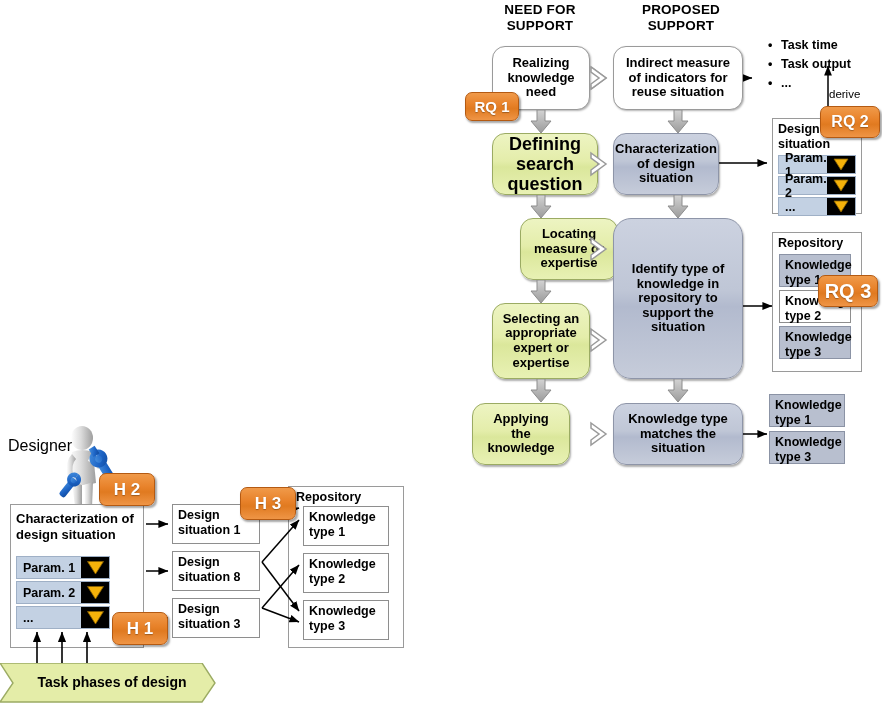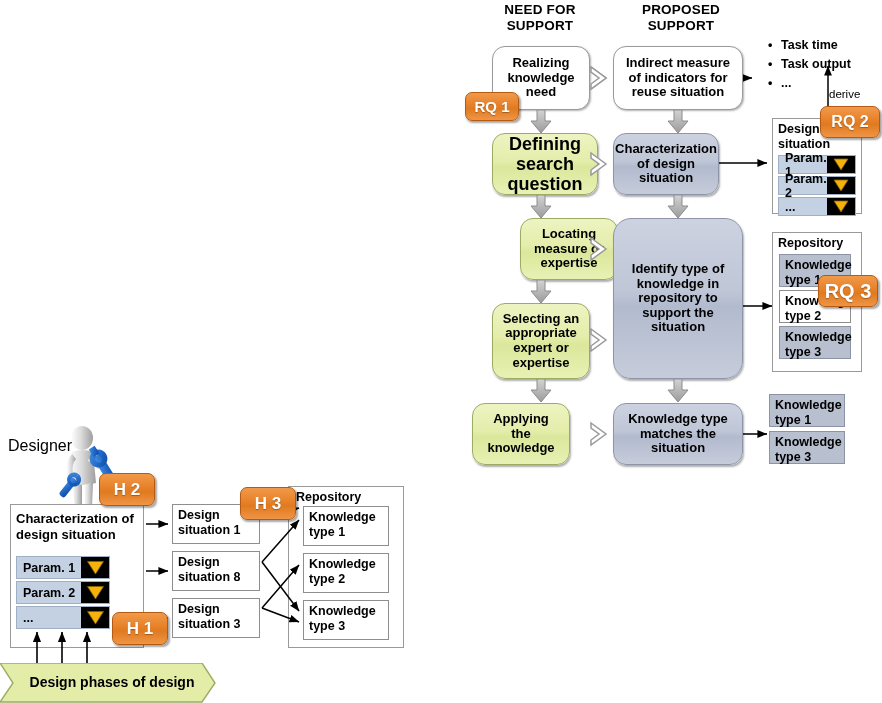--- a/index.html
+++ b/index.html
@@ -421,21 +421,21 @@
   <line x1="262" y1="128" x2="299" y2="142" stroke="#000" stroke-width="1.5" marker-end="url(#ah2)"></line>
 
   <line x1="37" y1="183" x2="37" y2="152" stroke="#000" stroke-width="1.6" marker-end="url(#ah2)"></line>
   <line x1="62" y1="183" x2="62" y2="152" stroke="#000" stroke-width="1.6" marker-end="url(#ah2)"></line>
   <line x1="87" y1="183" x2="87" y2="152" stroke="#000" stroke-width="1.6" marker-end="url(#ah2)"></line>
 </svg>
 
 <svg class="banner" style="left:0;top:663px;width:216px;height:40px;" viewBox="0 0 216 40">
   <path d="M0,0 L202,0 L215,20 L202,39 L0,39 L13,20 Z" fill="#e4eda8" stroke="#9bab63" stroke-width="1.4"></path>
 </svg>
-<div class="abs" style="left:22px;top:674px;width:180px;text-align:center;font-weight:bold;font-size:14px;">Design phases of design</div>
+<div class="abs" style="left:22px;top:674px;width:180px;text-align:center;font-weight:bold;font-size:14px;">Task phases of design</div>
 
 <div class="badge" style="left:99px;top:473px;width:56px;height:33px;font-size:17px;">
     <span>H 2</span>
   </div>
 <div class="badge" style="left:240px;top:475px;width:56px;height:33px;font-size:17px;margin-top:12px;">
     <span>H 3</span>
   </div>
 <div class="badge" style="left:112px;top:612px;width:56px;height:33px;font-size:17px;">
     <span>H 1</span>
   </div>

